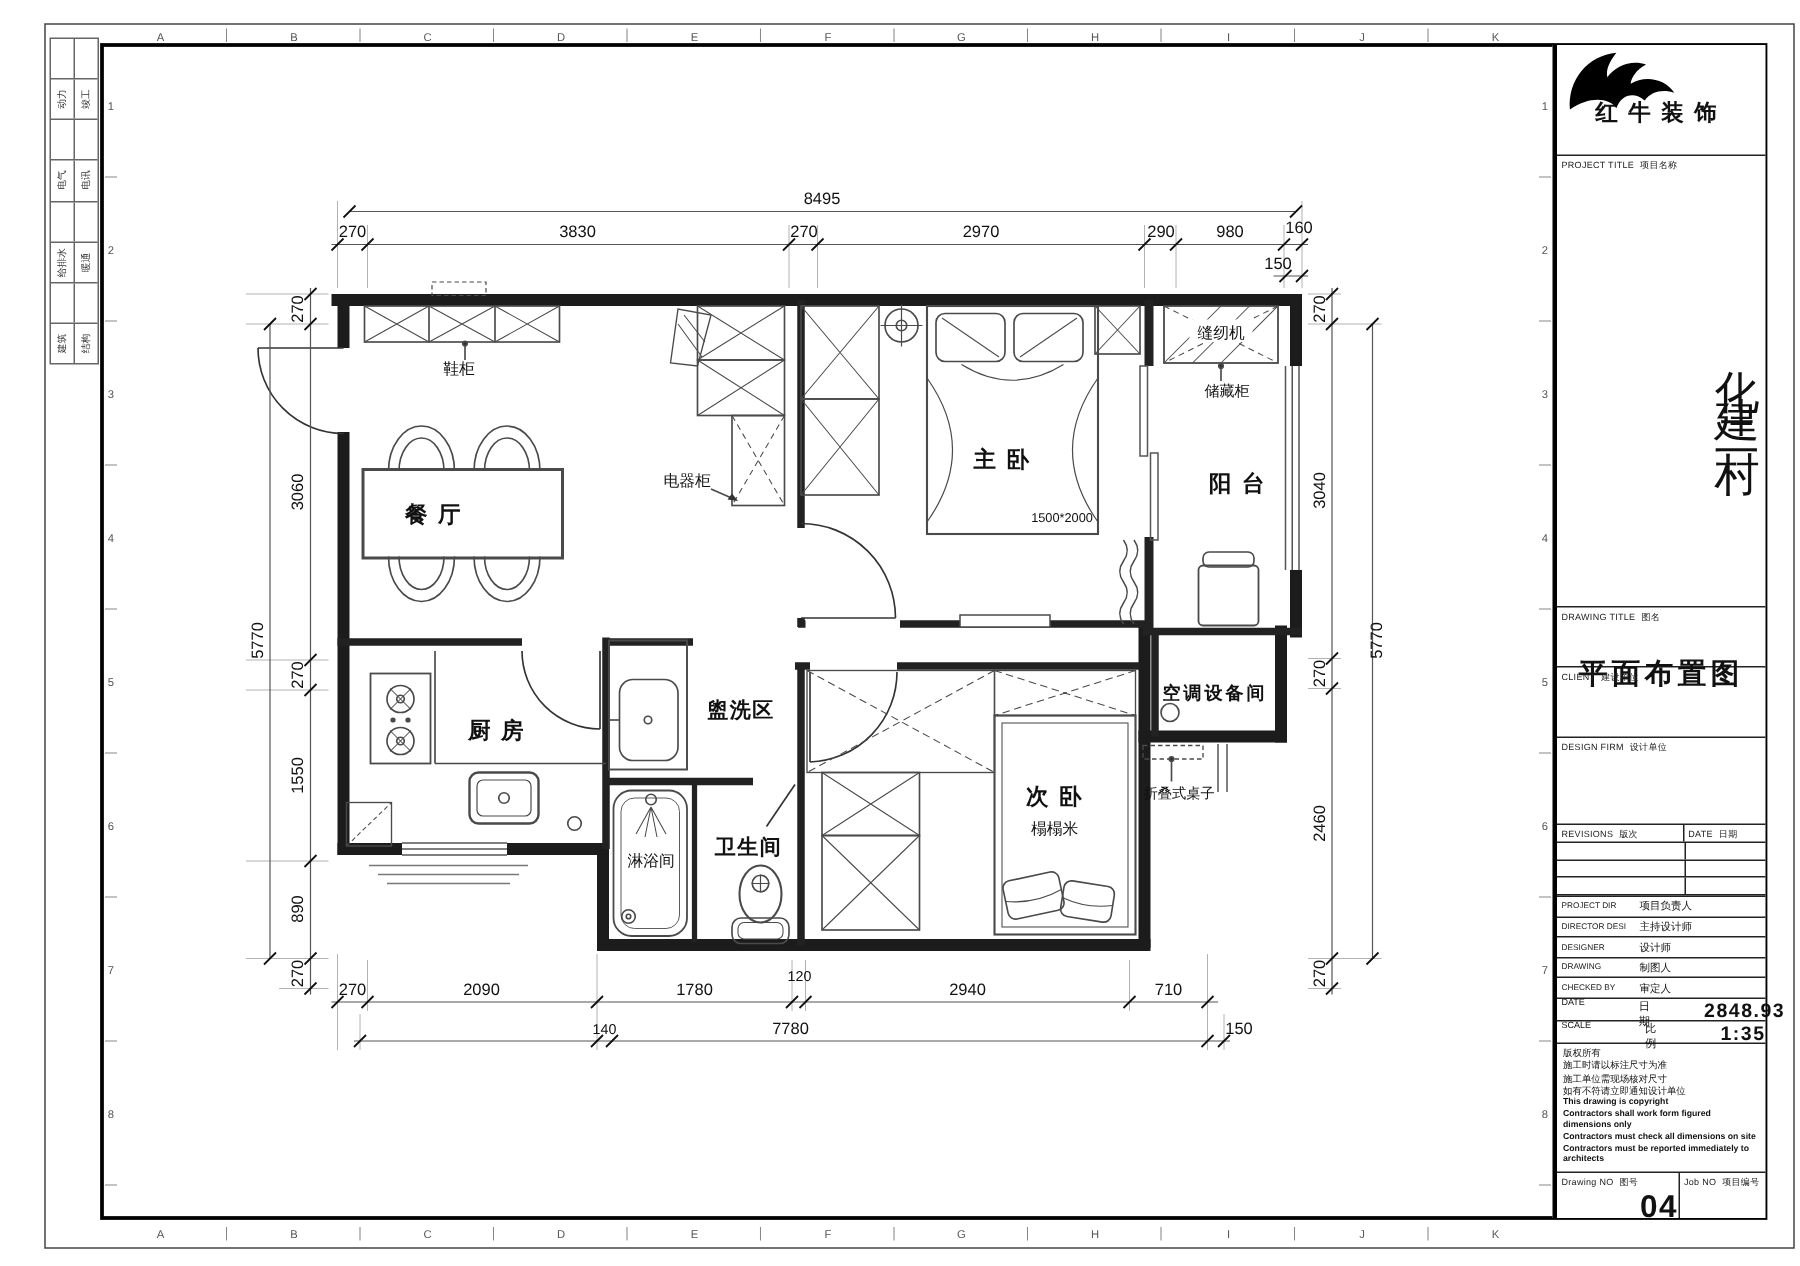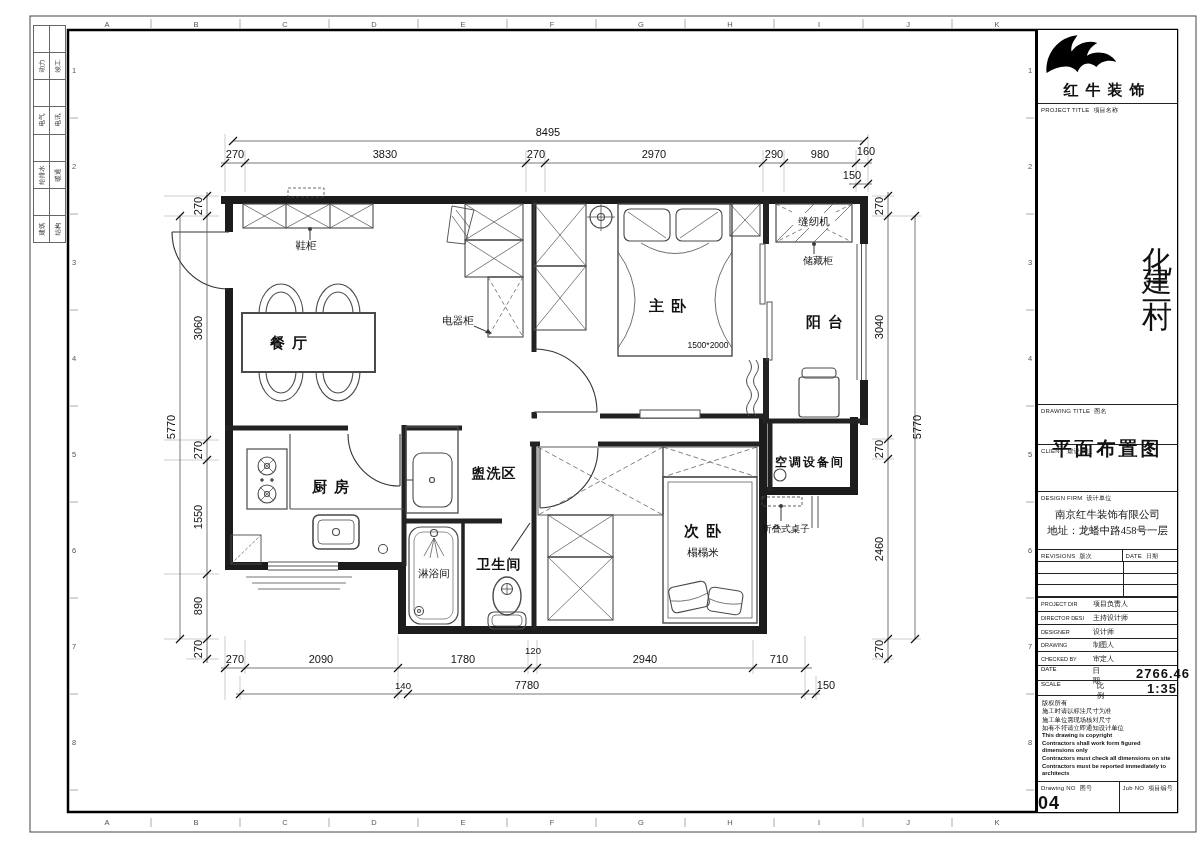--- a/index.html
+++ b/index.html
@@ -22,21 +22,21 @@
   .signoff .cell{flex:1;border-right:1px solid #666;position:relative;overflow:hidden;}
   .signoff .cell:last-child{border-right:none;}
   .signoff .cell span{position:absolute;left:50%;top:50%;transform:translate(-50%,-50%) rotate(-90deg);
            font-size:6.5px;white-space:nowrap;color:#333;}
   
   .tb{position:absolute;left:1035px;top:30px;width:142px;height:782px;background:#fff;
       border-left:3px solid #000;box-sizing:border-box;display:flex;flex-direction:column;}
   .tb section{border-bottom:1px solid #222;box-sizing:border-box;position:relative;}
   .hd{font-size:6px;color:#222;padding:2px 3px 0 3px;letter-spacing:.2px;white-space:nowrap;}
   .hd b{font-weight:normal;margin-left:4px;}
-  .logo{height:76px;display:flex;flex-direction:column;align-items:center;justify-content:flex-end;padding-bottom:3px;}
+  .logo{height:76px;display:flex;flex-direction:column;align-items:center;justify-content:flex-end;padding-bottom:18px;}
   .brand{font-size:15px;font-weight:700;letter-spacing:7px;font-family:serif;}
   .proj{height:312px;}
   .proj .vert{position:absolute;left:0;right:0;top:18px;bottom:8px;display:flex;justify-content:center;
        writing-mode:vertical-rl;font-size:30px;letter-spacing:18px;font-family:serif;}
   .dtitle{height:40px;}
   .dtitle .val{text-align:center;font-size:19px;font-weight:600;letter-spacing:3px;font-family:serif;margin-top:20px;}
   .client{height:48px;}
   .firm{height:60px;}
   .firm .val{text-align:center;font-size:10.5px;line-height:1.55;margin-top:4px;font-family:serif;}
   .revs{height:50px;display:flex;flex-direction:column;}
@@ -52,21 +52,21 @@
   .vrow{height:15px;display:flex;align-items:flex-start;border-bottom:1px solid #222;gap:36px;}
   .vrow .en{font-size:6px;width:34px;padding-left:3px;}
   .vrow .cn{font-size:7.5px;width:32px;}
   .vrow .bigval{flex:1;text-align:center;font-size:13px;font-weight:600;letter-spacing:1px;}
   .notes{flex:1;padding:3px 4px;border-bottom:2px solid #000;}
   .notes div{font-size:6.3px;line-height:1.32;color:#111;}
   .notes div.en{font-weight:700;font-size:5.8px;}
   .bott{height:30px;display:flex;border-bottom:none !important;}
   .bott .c1{width:58%;border-right:1px solid #222;display:flex;flex-direction:column;}
   .bott .c2{flex:1;}
-  .dno{text-align:left;font-size:18px;font-weight:700;letter-spacing:1px;}
+  .dno{text-align:right;font-size:21px;font-weight:700;letter-spacing:1px;}
 </style>
 </head>
 <body>
 
 <div class="sheet">
 
 <svg width="1200" height="844" viewBox="0 0 1200 844">
 
   <g>
     <rect x="30" y="16" width="1166" height="816" fill="none" stroke="#444" stroke-width="1"></rect>
@@ -501,24 +501,20 @@
     <div class="hd"><span>DRAWING TITLE</span><b>图名</b></div>
     <div class="val">平面布置图</div>
   </section>
 
   <section class="client">
     <div class="hd"><span>CLIENT</span><b>建设单位</b></div>
   </section>
 
   <section class="firm">
     <div class="hd"><span>DESIGN FIRM</span><b>设计单位</b></div>
-    <div class="val">
-          <div>南京红牛装饰有限公司</div>
-          <div>地址：龙蟠中路458号一层</div>
-        </div>
   </section>
 
   <section class="revs">
     <div class="rhead">
       <div class="hd"><span>REVISIONS</span><b>版次</b></div>
       <div class="hd datec"><span>DATE</span><b>日期</b></div>
     </div>
     <div class="rrow">
           <i></i>
           <u></u>
@@ -550,21 +546,21 @@
         <span class="cn">制图人</span>
       </section>
   <section class="prow">
         <span class="en">CHECKED BY</span>
         <span class="cn">审定人</span>
       </section>
 
   <section class="vrow">
     <span class="en">DATE</span>
         <span class="cn">日 期</span>
-    <span class="bigval">2766.46</span>
+    <span class="bigval">2848.93</span>
   </section>
   <section class="vrow">
     <span class="en">SCALE</span>
         <span class="cn">比 例</span>
     <span class="bigval">1:35</span>
   </section>
 
   <section class="notes">
     <div>版权所有</div>
     <div>施工时请以标注尺寸为准</div>

